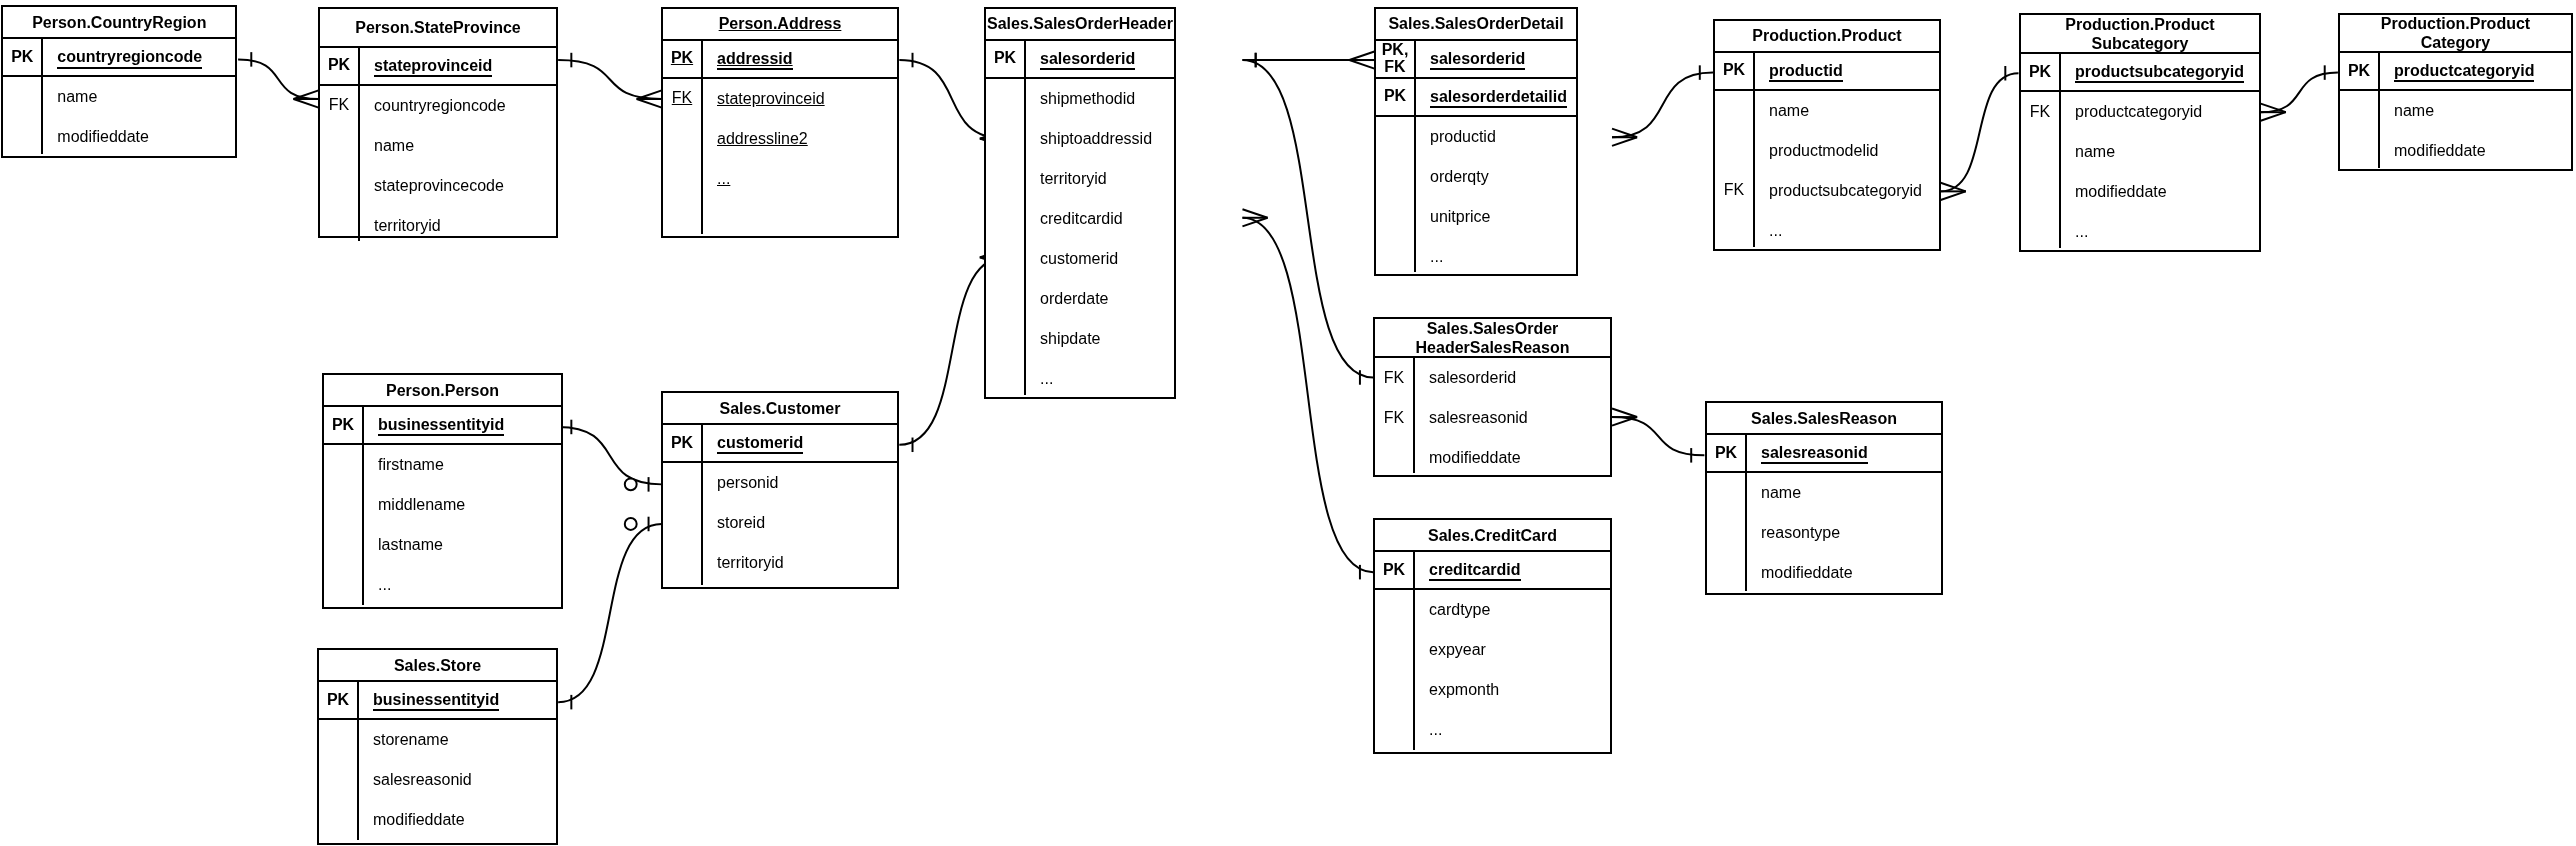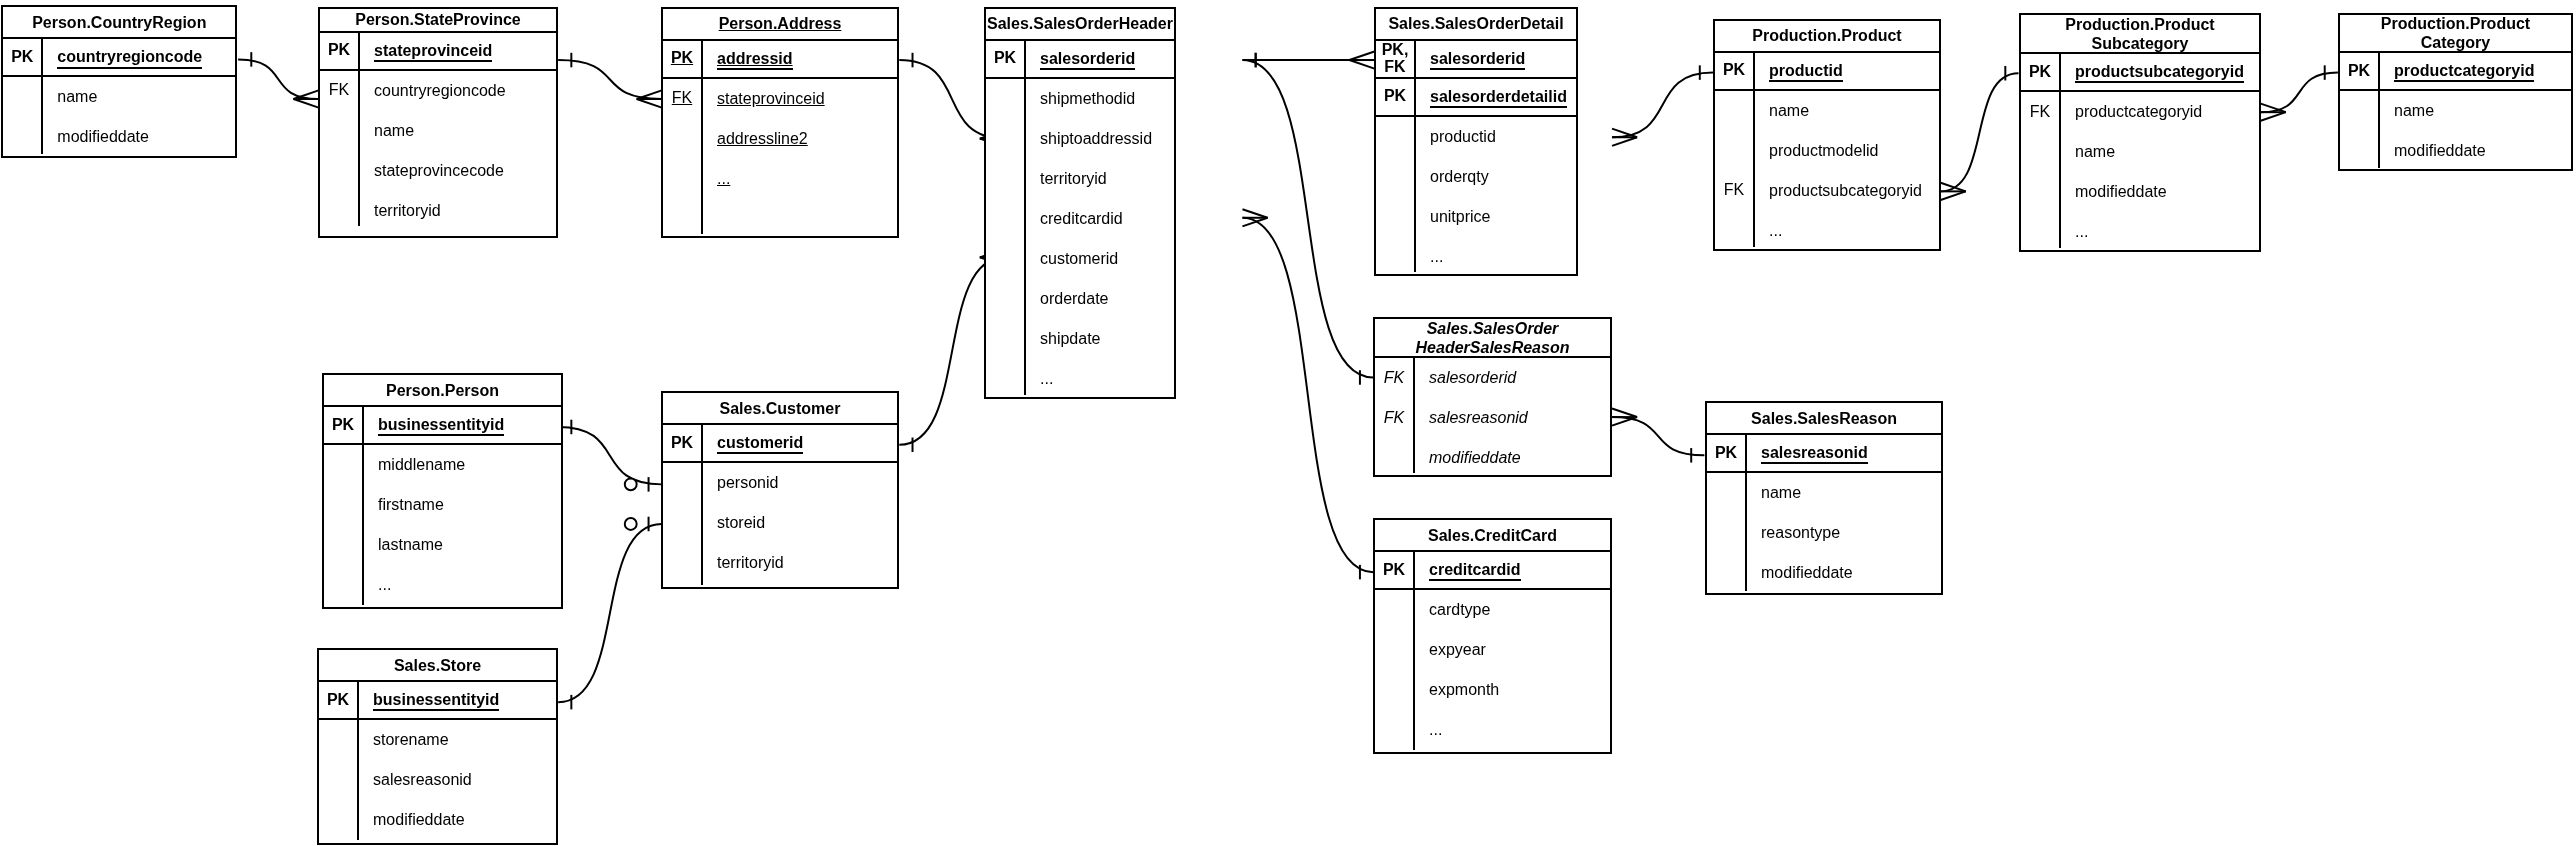--- a/index.html
+++ b/index.html
@@ -166,21 +166,21 @@
           <span class="kcell"></span>
           <span class="ncell">name</span>
         </div>
         <div class="arow">
           <span class="kcell"></span>
           <span class="ncell">modifieddate</span>
         </div>
       </div>
     </div>
     <div class="etable" style="left: 318px; top: 6.6px; width: 240px; height: 231px;">
-      <div class="ehead" style="height: 24px;">Person.StateProvince</div>
+      <div class="ehead" style="height: 39px;">Person.StateProvince</div>
       <div class="ebody" style="height: 193px;">
         <div class="vdivider"></div>
         <div class="krow">
           <span class="kcell" style="font-weight: 700;">PK</span>
           <span class="ncell"><span class="pkname">stateprovinceid</span></span>
         </div>
         <div class="arow">
           <span class="kcell">FK</span>
           <span class="ncell">countryregioncode</span>
         </div>
@@ -368,25 +368,25 @@
     <div class="etable" style="left: 322px; top: 373px; width: 241px; height: 236px;">
       <div class="ehead" style="height: 32px;">Person.Person</div>
       <div class="ebody" style="height: 198px;">
         <div class="vdivider"></div>
         <div class="krow">
           <span class="kcell" style="font-weight: 700;">PK</span>
           <span class="ncell"><span class="pkname">businessentityid</span></span>
         </div>
         <div class="arow">
           <span class="kcell"></span>
+          <span class="ncell">firstname</span>
+        </div>
+        <div class="arow">
+          <span class="kcell"></span>
           <span class="ncell">middlename</span>
-        </div>
-        <div class="arow">
-          <span class="kcell"></span>
-          <span class="ncell">firstname</span>
         </div>
         <div class="arow">
           <span class="kcell"></span>
           <span class="ncell">lastname</span>
         </div>
         <div class="arow">
           <span class="kcell"></span>
           <span class="ncell">...</span>
         </div>
       </div>
@@ -428,21 +428,21 @@
         <div class="arow">
           <span class="kcell"></span>
           <span class="ncell">salesreasonid</span>
         </div>
         <div class="arow">
           <span class="kcell"></span>
           <span class="ncell">modifieddate</span>
         </div>
       </div>
     </div>
-    <div class="etable" style="left: 1373px; top: 317px; width: 239px; height: 160px; font-style: italic;">
+    <div class="etable" style="left: 1373px; top: 317px; width: 239px; height: 160px;">
       <div class="ehead" style="height: 39px;">Sales.SalesOrder
 HeaderSalesReason</div>
       <div class="ebody" style="height: 115px;">
         <div class="vdivider"></div>
         <div class="arow">
           <span class="kcell">FK</span>
           <span class="ncell">salesorderid</span>
         </div>
         <div class="arow">
           <span class="kcell">FK</span>

